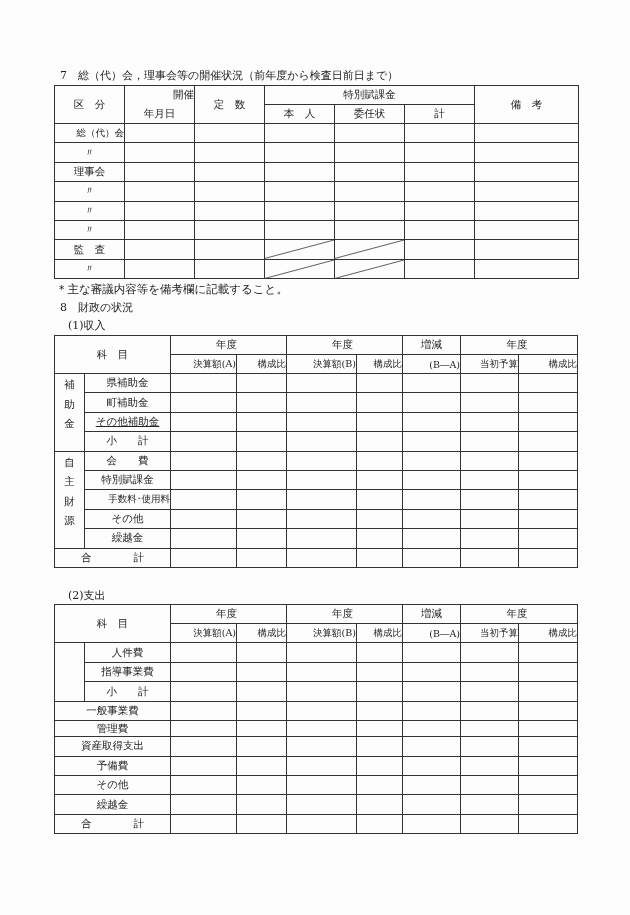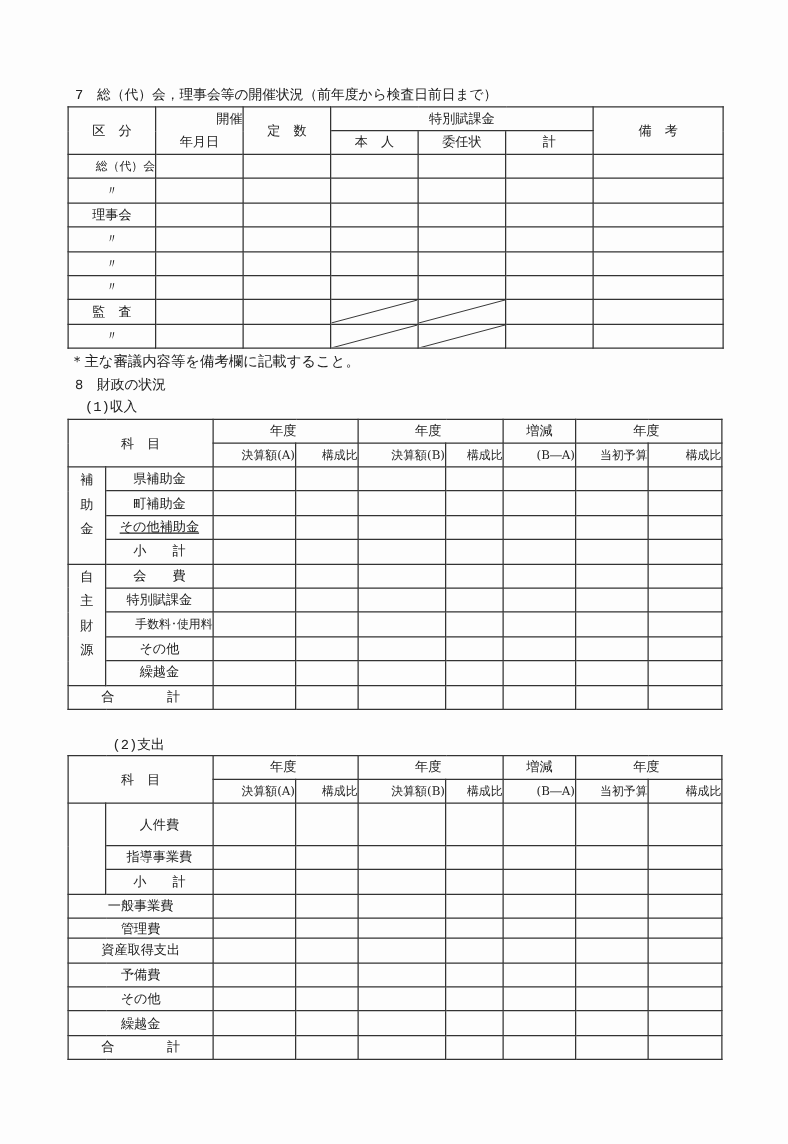--- a/index.html
+++ b/index.html
@@ -1,21 +1,21 @@
 <!DOCTYPE html>
 <html><head>
 <meta charset="utf-8">
 <style>
   html, body { margin: 0; padding: 0; }
   body {
     width: 630px; height: 915px; background: #fdfdfd; position: relative;
     font-family: "DejaVu Serif", "Liberation Serif", serif; color: #222;
     overflow: hidden;
   }
-  .heading { position: absolute; font-size: 11px; white-space: nowrap; font-family: Liberation Mono, monospace; }
+  .heading { position: absolute; font-size: 11px; white-space: nowrap; }
   table { position: absolute; border-collapse: collapse; table-layout: fixed; }
   td {
     border: 1px solid #333; padding: 0; font-size: 10.5px; text-align: center;
     vertical-align: middle; overflow: hidden; white-space: nowrap;
   }
   .r { padding-right: 4px; }
   .small { font-size: 9.5px; text-align: right; }
   .vert { line-height: 19.5px; vertical-align: top; padding-top: 1px; }
   .diag { position: relative; }
   .diag svg { position: absolute; left: 0; top: 0; width: 100%; height: 100%; }
@@ -285,21 +285,21 @@
         <td></td>
         <td></td>
         <td></td>
         <td></td>
         <td></td>
         <td></td>
       </tr>
     </tbody>
 </table>
 
-<div class="heading" style="left:68px; top:588px;margin-left:22px;">(2)支出</div>
+<div class="heading" style="left:68px; top:588px;">(2)支出</div>
 
 <table style="left:54px; top:604px; width:523px;">
   <colgroup>
     <col style="width:30px">
       <col style="width:86px">
       <col style="width:66px">
       <col style="width:50px">
       <col style="width:70px">
       <col style="width:46px">
       <col style="width:58px">
@@ -318,21 +318,21 @@
         <td class="small">決算額(A)</td>
         <td class="small">構成比</td>
         <td class="small">決算額(B)</td>
         <td class="small">構成比</td>
         <td class="small">(B―A)</td>
         <td class="small">当初予算</td>
         <td class="small">構成比</td>
       </tr>
     </thead>
   <tbody id="exp-body">
-      <tr style="height:34px;">
+      <tr style="height:20px;">
         <td rowspan="3"></td>
         <td>人件費</td>
         <td></td>
         <td></td>
         <td></td>
         <td></td>
         <td></td>
         <td></td>
         <td></td>
       </tr>

